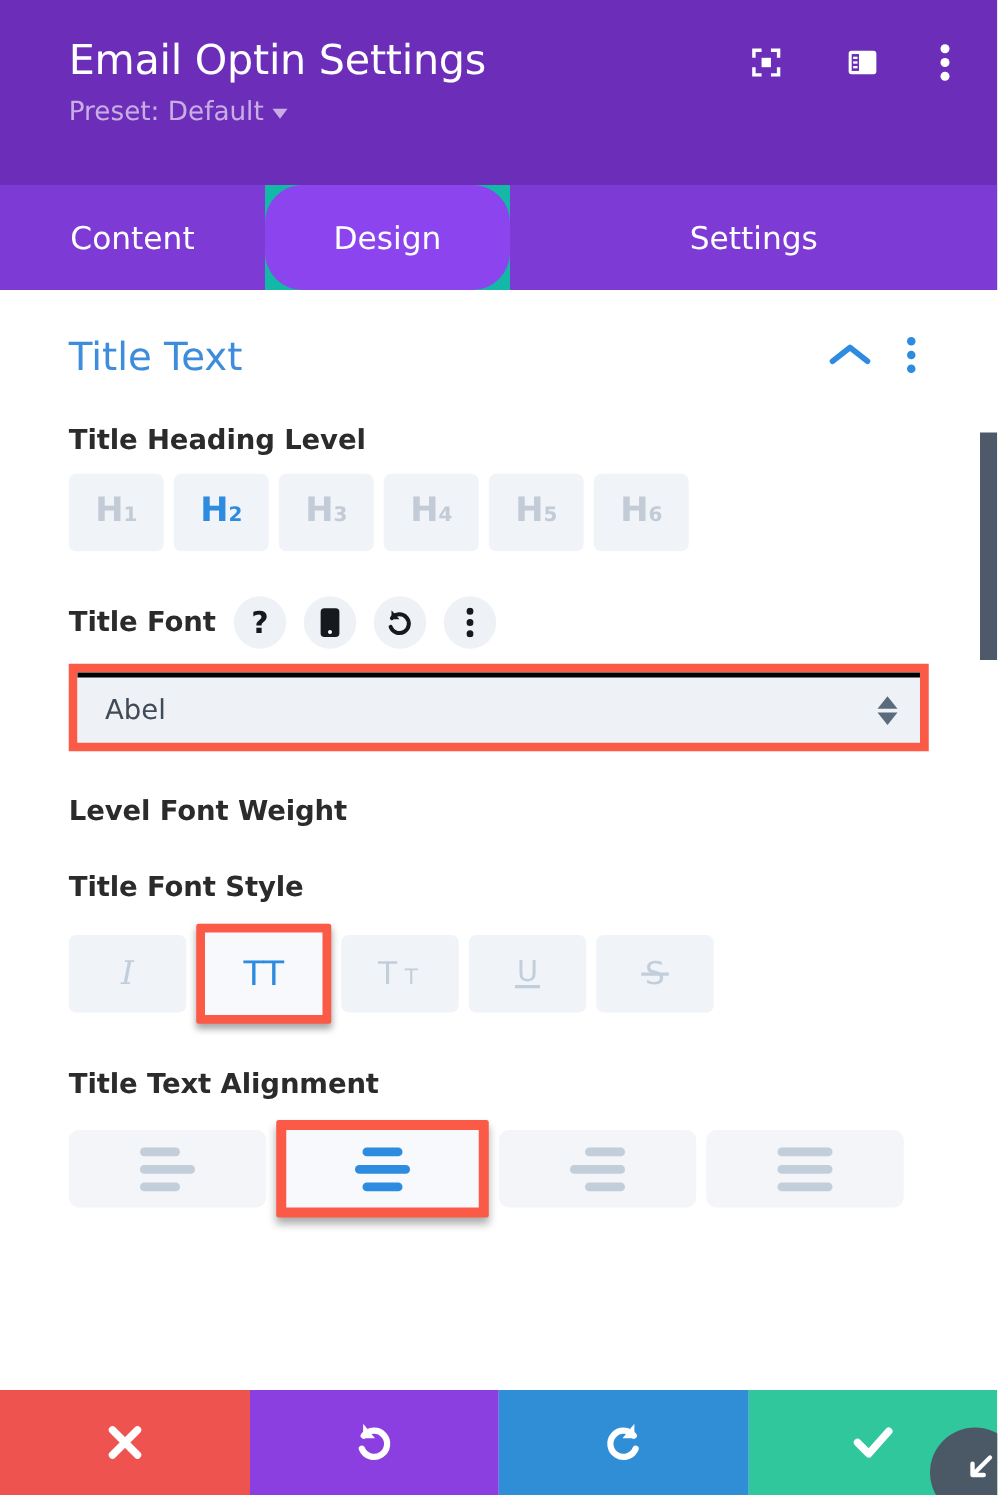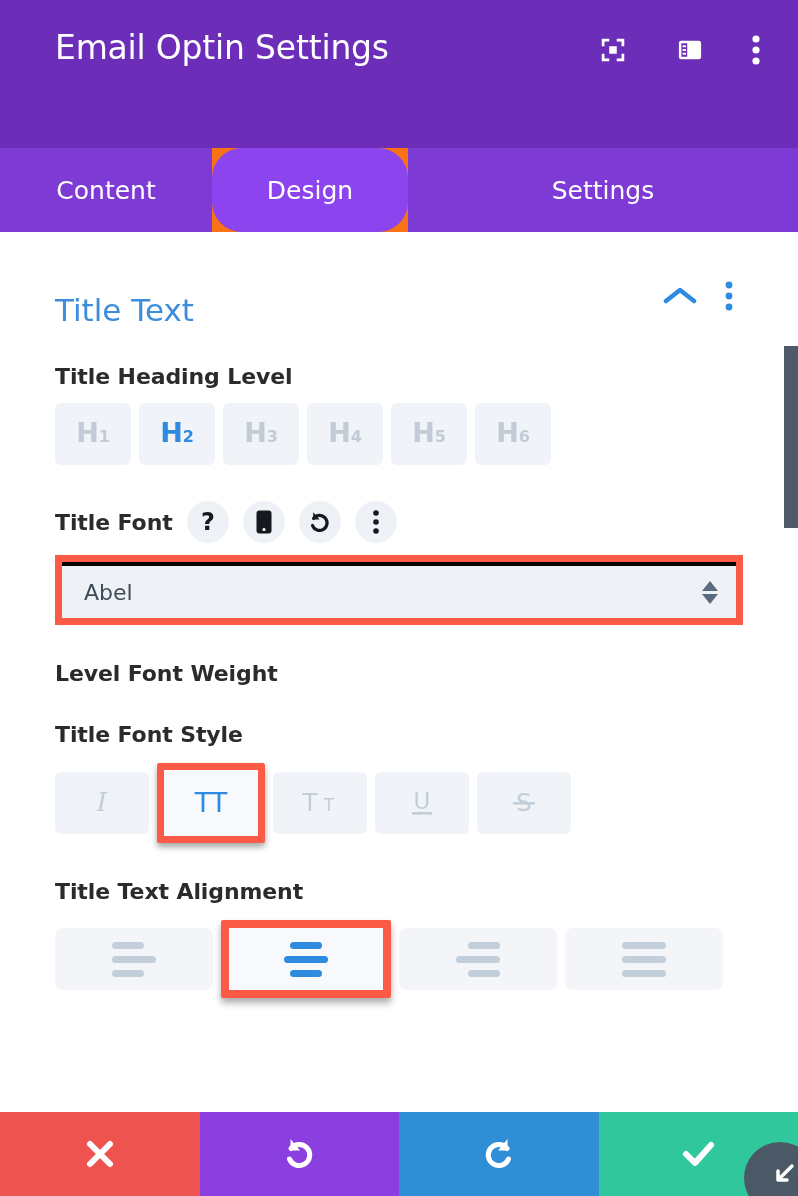--- a/index.html
+++ b/index.html
@@ -52,21 +52,21 @@
     top: 34px; right: 38px;
     display: flex;
     align-items: center;
     gap: 48px;
   }
   .hicon { cursor: pointer; display: block; }
 
   
   .tabs {
     display: flex;
-    background: #f97316;
+    background: #14b8a6;
     height: 84px;
   }
   .tab {
     display: flex;
     align-items: center;
     justify-content: center;
     color: #ffffff;
     font-size: 25px;
     cursor: pointer;
     background: #7e3ad4;
@@ -87,21 +87,20 @@
   .section-head {
     display: flex;
     align-items: center;
     justify-content: space-between;
     padding-top: 36px;
   }
   .section-title {
     color: #3e8ddd;
     font-size: 31px;
     font-weight: 400;
-    margin-top: 24px;
   }
   .section-ctrls {
     display: flex;
     align-items: center;
     gap: 28px;
     padding-right: 10px;
   }
 
   .field { margin-top: 36px; }
   .field-label {
@@ -283,20 +282,24 @@
   }
   .resize-handle svg { margin: -10px -10px 0 0; }
 </style>
 </head>
 <body>
 
 <div class="app">
 
   <div class="header">
     <div class="header-title">Email Optin Settings</div>
+    <div class="header-preset">
+      <span>Preset: Default</span>
+      <span class="caret-down"></span>
+    </div>
     <div class="header-actions">
       <span class="hicon">
         <svg width="30" height="30" viewBox="0 0 24 24">
           <path d="M3 3h6v2.2H5.2V9H3V3zM15 3h6v6h-2.2V5.2H15V3zM3 15h2.2v3.8H9V21H3v-6zM18.8 15H21v6h-6v-2.2h3.8V15z" fill="#fff"></path>
           <rect x="9" y="9" width="6" height="6" fill="#fff"></rect>
         </svg>
       </span>
       <span class="hicon">
         <svg width="28" height="28" viewBox="0 0 24 24">
           <rect x="2.5" y="4" width="19" height="16" rx="2" fill="#fff"></rect>

